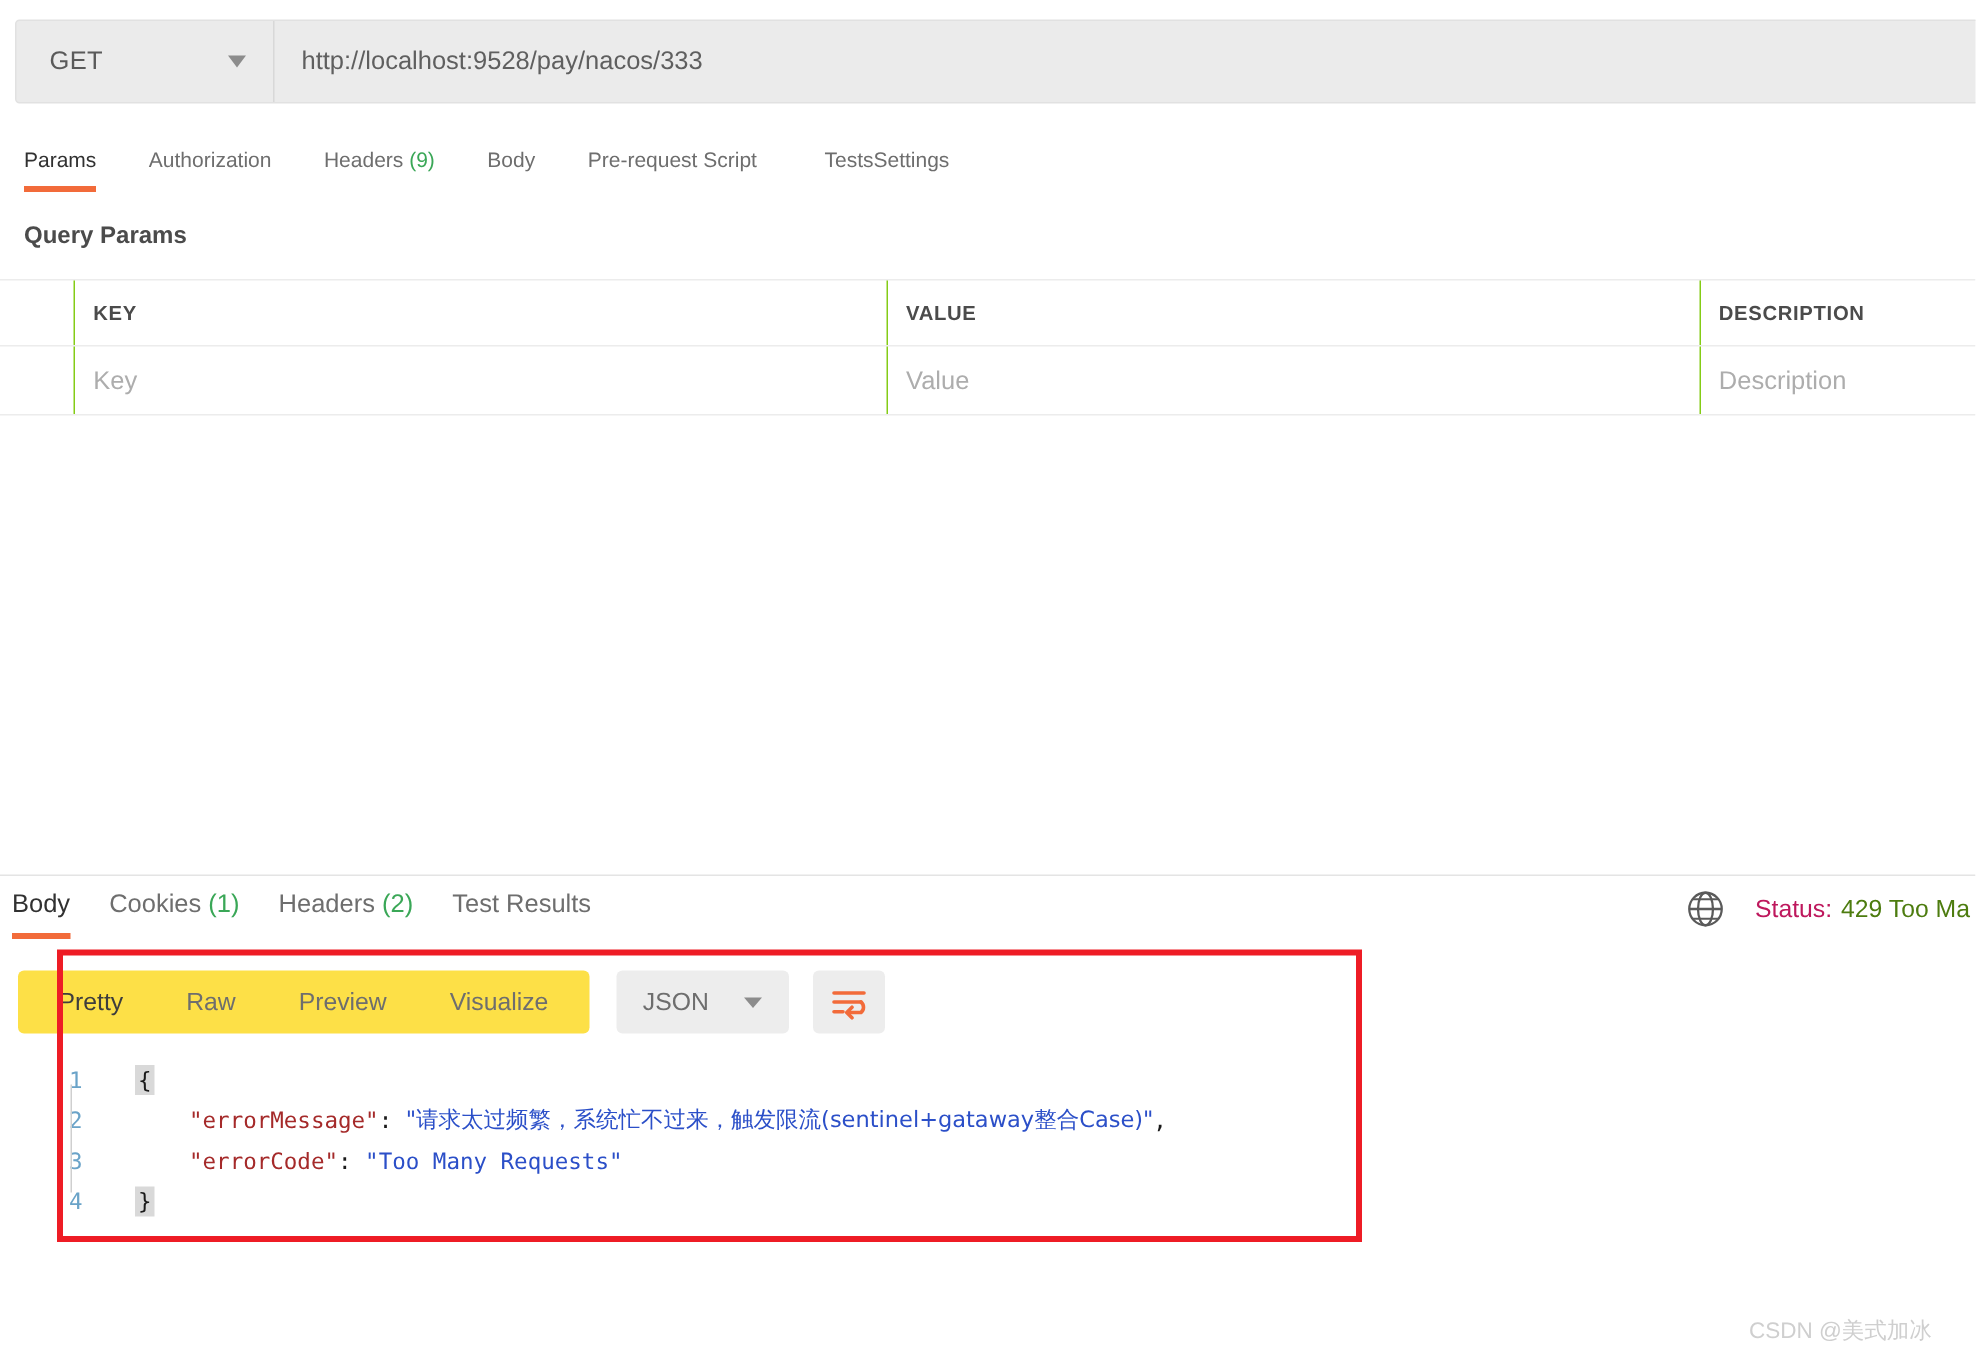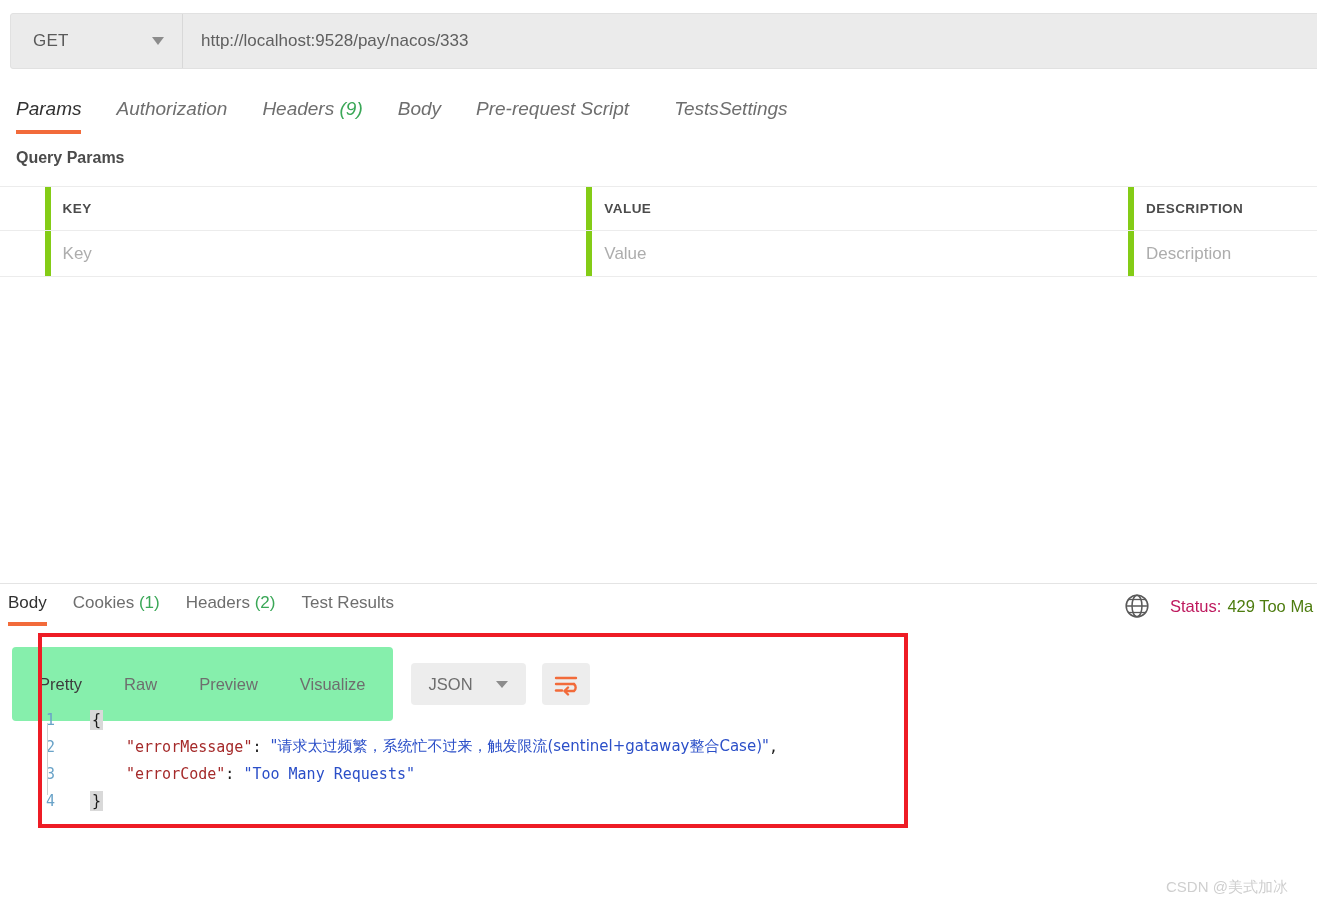--- a/index.html
+++ b/index.html
@@ -71,25 +71,24 @@
     top: 92px;
     width: 1317px;
     height: 44px;
     display: flex;
     align-items: flex-start;
   }
   .req-tab {
     position: relative;
     padding: 6px 0 14px 0;
     margin-right: 0;
-    font-size: 19px;
+    font-size: 14px;
     color: #6e6e6e;
     cursor: pointer;
     white-space: nowrap;
-    font-style: italic;
   }
   .req-tab .tab-count { color: #3aa757; }
   .req-tab.active { color: #313131; }
   .req-tab.active::after {
     content: "";
     position: absolute;
     left: 0;
     right: 0;
     bottom: 0;
     height: 4px;
@@ -117,21 +116,21 @@
     border-top: 1px solid #ececec;
     border-bottom: 1px solid #ececec;
     box-sizing: border-box;
   }
   .params-row.header-row { height: 45px; }
   .params-row.input-row { height: 46px; border-top: none; }
   .pcell {
     display: flex;
     align-items: center;
     box-sizing: border-box;
-    border-right: 6px solid #84cc16;
+    border-right: 1px solid #84cc16;
     padding-left: 12px;
     overflow: hidden;
     white-space: nowrap;
   }
   .pcell.checkcol { width: 55px; padding-left: 0; }
   .pcell.keycol { width: 594px; }
   .pcell.valcol { width: 594px; }
   .pcell.desccol { width: 200px; border-right: none; }
   .params-row.header-row .pcell {
     font-size: 13.5px;
@@ -198,24 +197,24 @@
   #body-toolbar {
     position: absolute;
     left: 12px;
     top: 647px;
     display: flex;
     align-items: center;
   }
   #view-mode-group {
     display: flex;
     align-items: center;
-    background: #86efac;
+    background: #fde047;
     border-radius: 4px;
     height: 42px;
-    padding: 16px 6px;
+    padding: 0 6px;
   }
   .view-mode {
     padding: 0 21px;
     font-size: 16.5px;
     color: #6e6e6e;
     line-height: 42px;
     cursor: pointer;
   }
   .view-mode.active { color: #3d3d3d; }
   #format-select {

